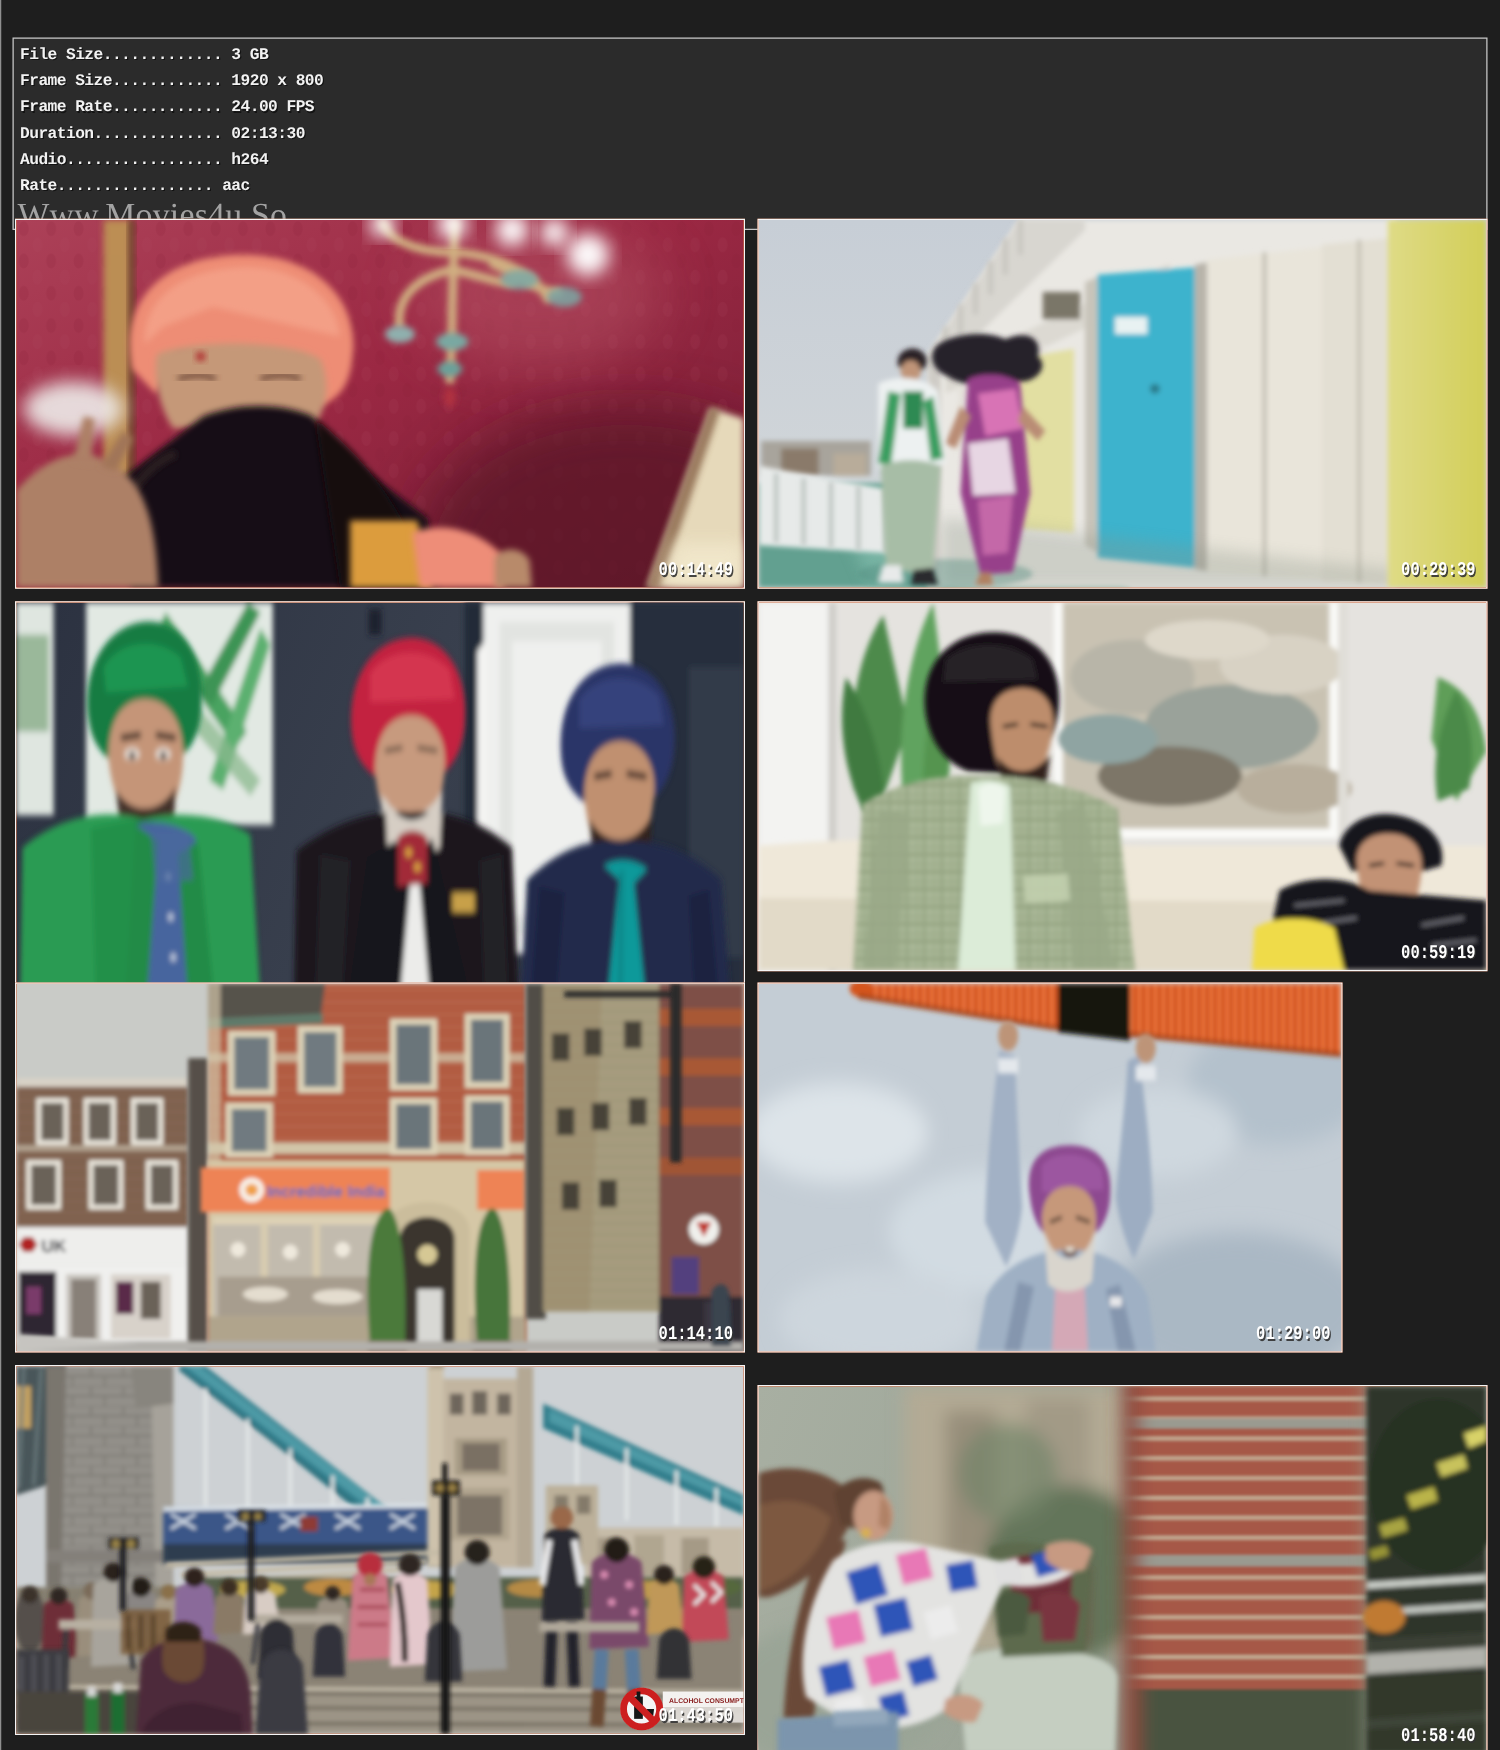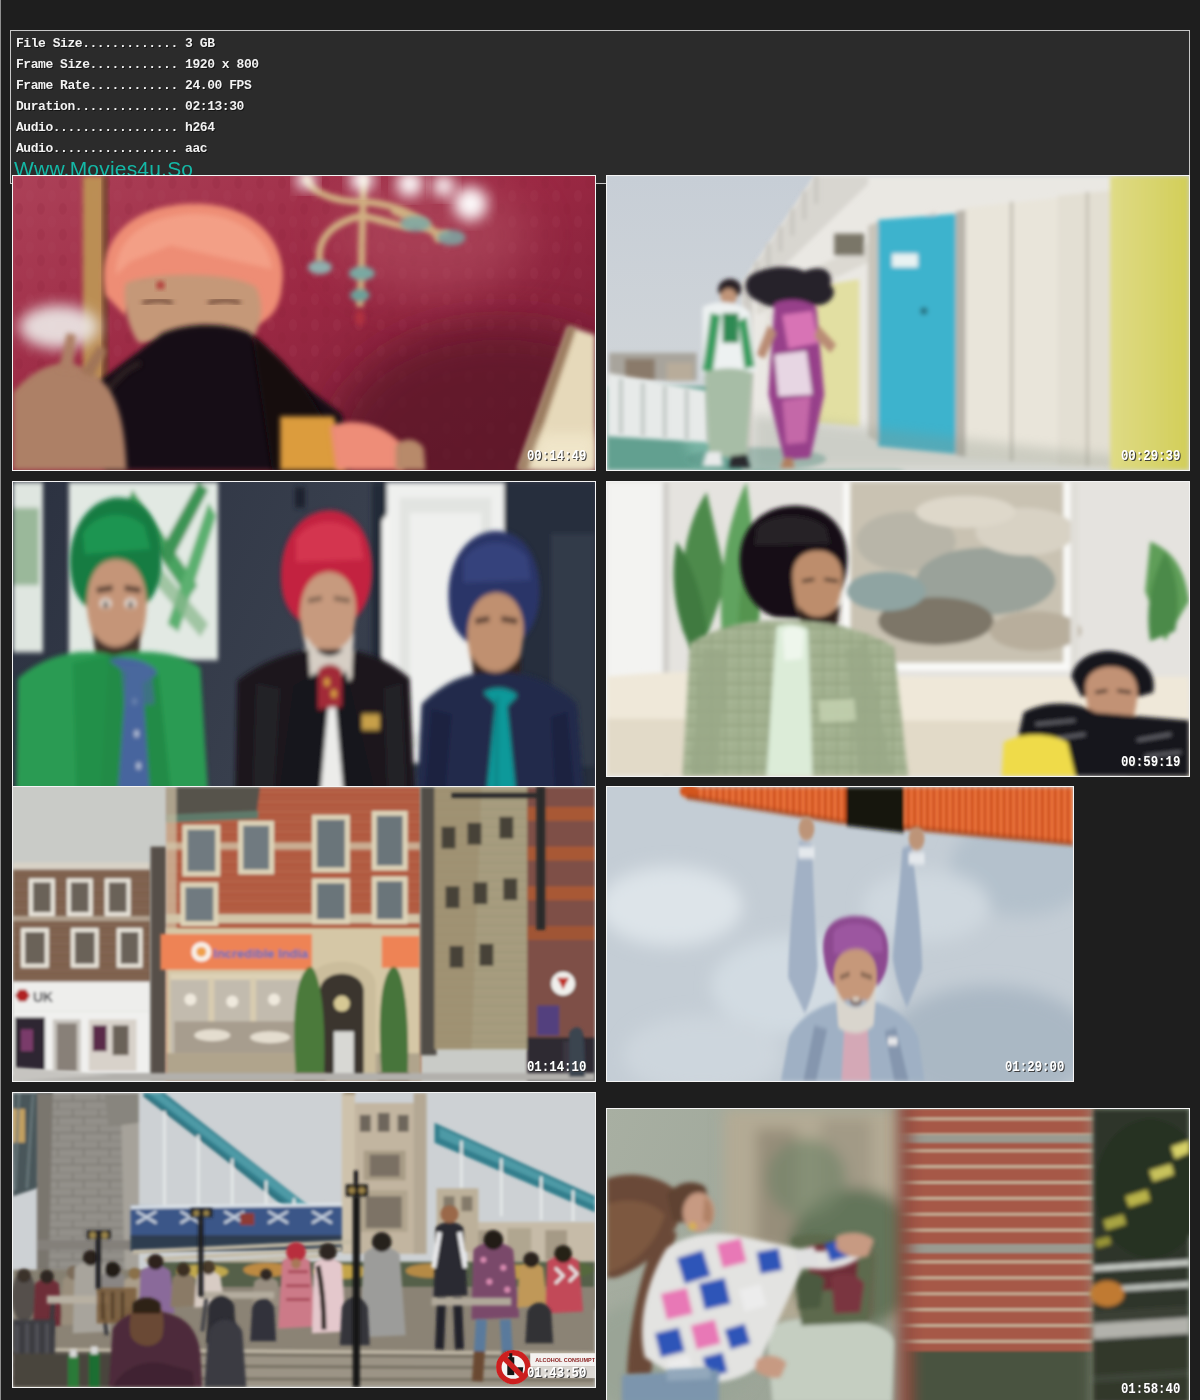--- a/index.html
+++ b/index.html
@@ -3,36 +3,36 @@
 <meta charset="utf-8">
 <style>
 html,body{margin:0;padding:0;}
 body{width:1200px;height:1400px;background:#1e1e1e;position:relative;overflow:hidden;
      font-family:"Liberation Sans",sans-serif;box-sizing:border-box;border-left:1px solid #8f8f8f;}
 #info{position:absolute;left:9px;top:10px;width:1180px;height:154px;background:#2b2b2b;
       border:1px solid #c8c8c8;box-sizing:border-box;margin-top:20px;}
 .mline{position:absolute;left:5px;white-space:pre;font-family:"Liberation Mono",monospace;
        font-weight:bold;font-size:13px;color:#f2f2f2;letter-spacing:-0.45px;
        text-shadow:1px 1px 0 rgba(0,0,0,0.55);}
-#site{position:absolute;left:3px;top:126px;font-size:21px;color:#14b8a6;letter-spacing:0.2px;}
+#site{position:absolute;left:3px;top:126px;font-size:27px;color:#a3a3a3;letter-spacing:0.2px;font-family:Liberation Serif, serif;}
 .cell{position:absolute;border:1px solid #f5f5f5;box-sizing:border-box;overflow:hidden;background:#c2410c;}
 .cell svg{position:absolute;left:0;top:0;width:100%;height:100%;display:block;}
 .ts{position:absolute;right:9px;bottom:8px;font-family:"Liberation Mono",monospace;font-weight:bold;
     font-size:15.5px;color:#fff;text-shadow:1.4px 1.4px 0 rgba(50,50,50,0.9);
     transform:scaleX(0.80);transform-origin:right bottom;line-height:11px;}
 </style>
 </head>
 <body>
 <div id="info">
   <div class="mline" style="top:5px">File Size............. 3 GB</div>
   <div class="mline" style="top:26px">Frame Size............ 1920 x 800</div>
   <div class="mline" style="top:47px">Frame Rate............ 24.00 FPS</div>
   <div class="mline" style="top:68px">Duration.............. 02:13:30</div>
   <div class="mline" style="top:89px">Audio................. h264</div>
-  <div class="mline" style="top:110px">Audio................. aac</div>
+  <div class="mline" style="top:110px">Rate................. aac</div>
   <div id="site">Www.Movies4u.So</div>
 </div>
 
 <div class="cell" id="c1" style="left:11px;top:175px;width:584px;height:296px;">
 <svg viewBox="0 0 584 296" preserveAspectRatio="none">
 <defs>
 <filter id="af" x="-30%" y="-30%" width="160%" height="160%">
           <feGaussianBlur stdDeviation="7"></feGaussianBlur>
         </filter>
 <filter id="af2" x="-60%" y="-60%" width="220%" height="220%">

